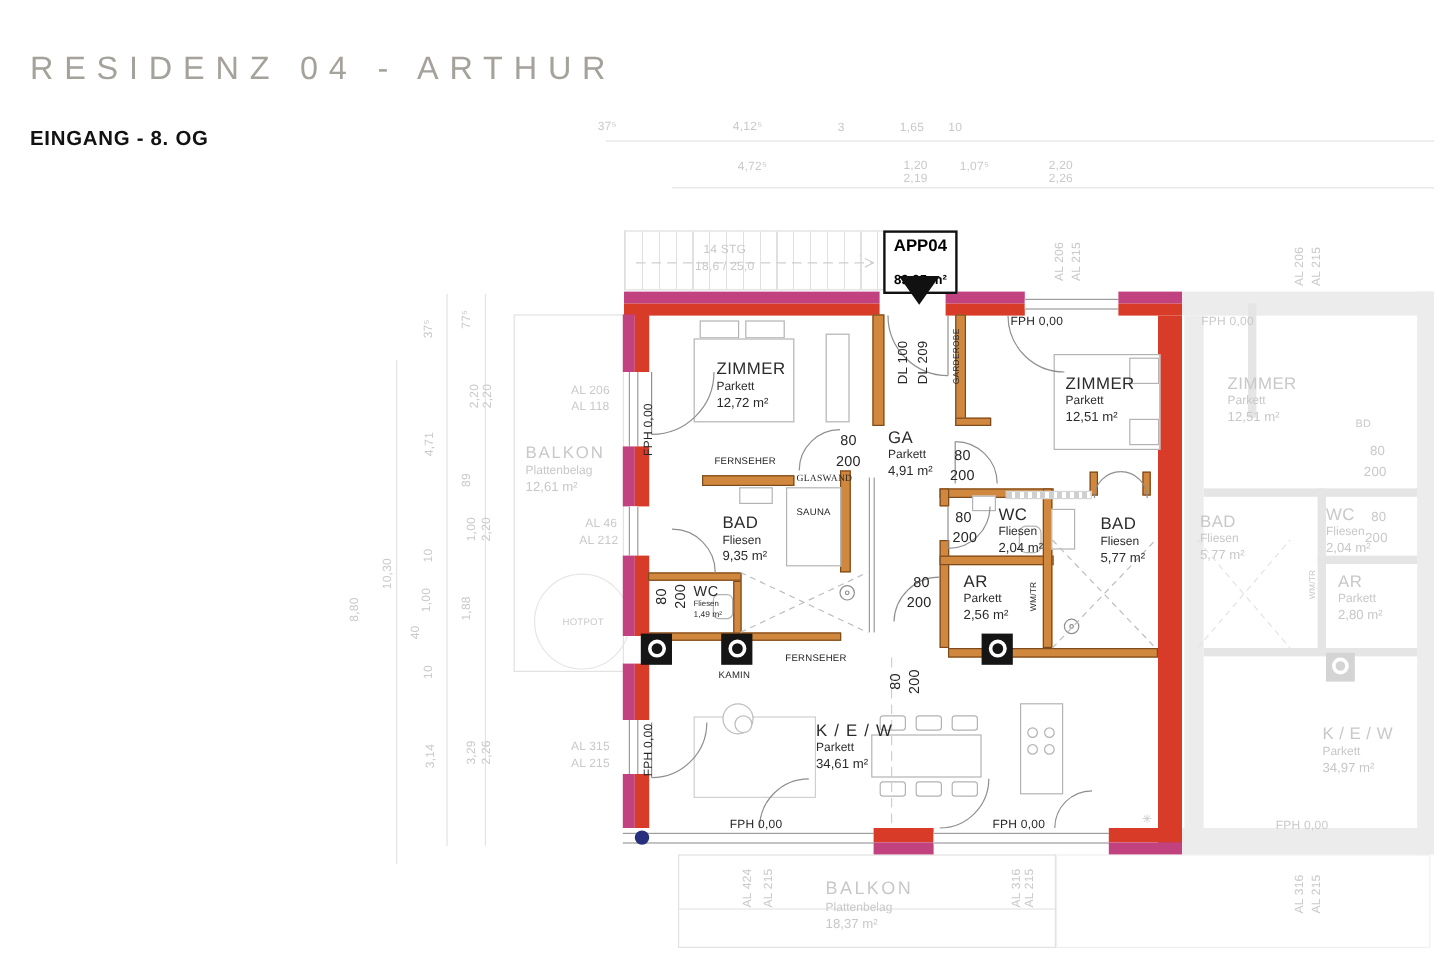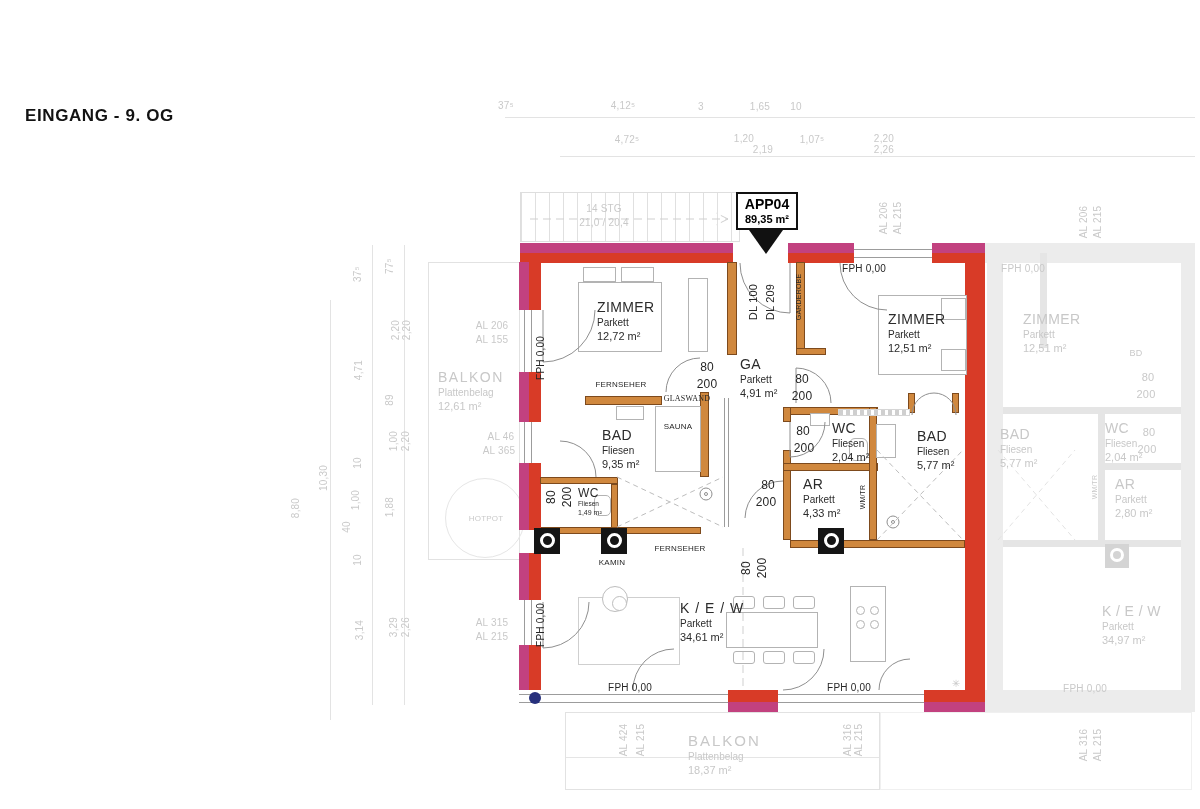--- a/index.html
+++ b/index.html
@@ -40,30 +40,31 @@
   .rl .f{font-size:10px;margin-top:4px;}
   .rl .a{font-size:11px;margin-top:3px;}
   .rl.fd{color:#c8c8c8;}
   .rl.big .n{font-size:15px;letter-spacing:2px;}
   .rl.sm .n{font-size:12px;}
   .rl.sm .f{font-size:6.5px;margin-top:2px;}
   .rl.sm .a{font-size:7px;margin-top:1px;}
   
   .badge{position:absolute;left:736px;top:192px;width:58px;border:2px solid #111;background:#fff;text-align:center;padding:2px 0 3px;}
   .badge .id{font-size:14px;font-weight:700;}
-  .badge .ar{font-size:11px;font-weight:700;margin-top:1px;}
+  .badge .ar{font-size:11px;font-weight:700;margin-top:16px;}
   .tri{position:absolute;left:749px;top:230px;width:0;height:0;border-left:17px solid transparent;border-right:17px solid transparent;border-top:24px solid #111;}
   svg.overlay{position:absolute;left:0;top:0;pointer-events:none;}
 </style>
 </head>
 <body>
 
 <div id="canvas">
 
-  <div class="subtitle">EINGANG - 9. OG</div>
+  <div class="title">RESIDENZ 04 - ARTHUR</div>
+  <div class="subtitle">EINGANG - 8. OG</div>
 
   <div class="abs">
 
     <div class="dimline" style="left:505px;top:117px;width:690px;height:1px"></div>
     <div class="dimline" style="left:560px;top:156px;width:635px;height:1px"></div>
     <div class="dimline" style="left:372px;top:245px;width:1px;height:460px"></div>
     <div class="dimline" style="left:404px;top:245px;width:1px;height:460px"></div>
     <div class="dimline" style="left:330px;top:300px;width:1px;height:420px"></div>
 
     <div class="stairs" style="left:520px;top:192px;width:220px;height:50px"></div>
@@ -261,21 +262,21 @@
     <div class="a">4,91 m²</div>
   </div>
   <div class="rl" style="left:832px;top:421px">
     <div class="n">WC</div>
     <div class="f">Fliesen</div>
     <div class="a">2,04 m²</div>
   </div>
   <div class="rl" style="left:803px;top:477px">
     <div class="n">AR</div>
     <div class="f">Parkett</div>
-    <div class="a">4,33 m²</div>
+    <div class="a">2,56 m²</div>
   </div>
   <div class="rl" style="left:917px;top:429px">
     <div class="n">BAD</div>
     <div class="f">Fliesen</div>
     <div class="a">5,77 m²</div>
   </div>
   <div class="rl" style="left:680px;top:601px">
     <div class="n" style="letter-spacing:1px">K / E / W</div>
     <div class="f">Parkett</div>
     <div class="a">34,61 m²</div>
@@ -348,28 +349,28 @@
       <span class="ann dk" style="left: 746px; top: 568px; font-size: 12px; transform: translate(-50%, -50%) rotate(-90deg);">80</span>
       <span class="ann dk" style="left: 762px; top: 568px; font-size: 12px; transform: translate(-50%, -50%) rotate(-90deg);">200</span>
       <span class="ann fd" style="left: 1148px; top: 377px; font-size: 11px; transform: translate(-50%, -50%);">80</span>
       <span class="ann fd" style="left: 1146px; top: 394px; font-size: 11px; transform: translate(-50%, -50%);">200</span>
       <span class="ann fd" style="left: 1149px; top: 432px; font-size: 11px; transform: translate(-50%, -50%);">80</span>
       <span class="ann fd" style="left: 1147px; top: 449px; font-size: 11px; transform: translate(-50%, -50%);">200</span>
       <span class="ann fd" style="left: 1136px; top: 353px; font-size: 9px; transform: translate(-50%, -50%);">BD</span>
       <span class="ann fd" style="left: 1094px; top: 487px; font-size: 7px; transform: translate(-50%, -50%) rotate(-90deg);">WM/TR</span>
       <span class="ann fd" style="left: 956px; top: 684px; font-size: 10px; transform: translate(-50%, -50%);">✳</span>
       <span class="ann dm" style="left: 604px; top: 209px; font-size: 10px; transform: translate(-50%, -50%);">14 STG</span>
-      <span class="ann dm" style="left: 604px; top: 223px; font-size: 10px; transform: translate(-50%, -50%);">21,0 / 20,4</span>
+      <span class="ann dm" style="left: 604px; top: 223px; font-size: 10px; transform: translate(-50%, -50%);">18,6 / 25,0</span>
       <span class="ann dm" style="left: 506px; top: 106px; font-size: 10px; transform: translate(-50%, -50%);">37⁵</span>
       <span class="ann dm" style="left: 623px; top: 106px; font-size: 10px; transform: translate(-50%, -50%);">4,12⁵</span>
       <span class="ann dm" style="left: 701px; top: 107px; font-size: 10px; transform: translate(-50%, -50%);">3</span>
       <span class="ann dm" style="left: 760px; top: 107px; font-size: 10px; transform: translate(-50%, -50%);">1,65</span>
       <span class="ann dm" style="left: 796px; top: 107px; font-size: 10px; transform: translate(-50%, -50%);">10</span>
       <span class="ann dm" style="left: 627px; top: 140px; font-size: 10px; transform: translate(-50%, -50%);">4,72⁵</span>
-      <span class="ann dm" style="left: 744px; top: 139px; font-size: 10px; transform: translate(-50%, -50%);">1,20</span>
+      <span class="ann dm" style="left: 763px; top: 139px; font-size: 10px; transform: translate(-50%, -50%);">1,20</span>
       <span class="ann dm" style="left: 763px; top: 150px; font-size: 10px; transform: translate(-50%, -50%);">2,19</span>
       <span class="ann dm" style="left: 812px; top: 140px; font-size: 10px; transform: translate(-50%, -50%);">1,07⁵</span>
       <span class="ann dm" style="left: 884px; top: 139px; font-size: 10px; transform: translate(-50%, -50%);">2,20</span>
       <span class="ann dm" style="left: 884px; top: 150px; font-size: 10px; transform: translate(-50%, -50%);">2,26</span>
       <span class="ann dm" style="left: 358px; top: 274px; font-size: 10px; transform: translate(-50%, -50%) rotate(-90deg);">37⁵</span>
       <span class="ann dm" style="left: 390px; top: 266px; font-size: 10px; transform: translate(-50%, -50%) rotate(-90deg);">77⁵</span>
       <span class="ann dm" style="left: 396px; top: 330px; font-size: 10px; transform: translate(-50%, -50%) rotate(-90deg);">2,20</span>
       <span class="ann dm" style="left: 407px; top: 330px; font-size: 10px; transform: translate(-50%, -50%) rotate(-90deg);">2,20</span>
       <span class="ann dm" style="left: 359px; top: 370px; font-size: 10px; transform: translate(-50%, -50%) rotate(-90deg);">4,71</span>
       <span class="ann dm" style="left: 390px; top: 400px; font-size: 10px; transform: translate(-50%, -50%) rotate(-90deg);">89</span>
@@ -379,23 +380,23 @@
       <span class="ann dm" style="left: 324px; top: 478px; font-size: 10px; transform: translate(-50%, -50%) rotate(-90deg);">10,30</span>
       <span class="ann dm" style="left: 296px; top: 508px; font-size: 10px; transform: translate(-50%, -50%) rotate(-90deg);">8,80</span>
       <span class="ann dm" style="left: 356px; top: 500px; font-size: 10px; transform: translate(-50%, -50%) rotate(-90deg);">1,00</span>
       <span class="ann dm" style="left: 347px; top: 527px; font-size: 10px; transform: translate(-50%, -50%) rotate(-90deg);">40</span>
       <span class="ann dm" style="left: 358px; top: 560px; font-size: 10px; transform: translate(-50%, -50%) rotate(-90deg);">10</span>
       <span class="ann dm" style="left: 390px; top: 507px; font-size: 10px; transform: translate(-50%, -50%) rotate(-90deg);">1,88</span>
       <span class="ann dm" style="left: 360px; top: 630px; font-size: 10px; transform: translate(-50%, -50%) rotate(-90deg);">3,14</span>
       <span class="ann dm" style="left: 394px; top: 627px; font-size: 10px; transform: translate(-50%, -50%) rotate(-90deg);">3,29</span>
       <span class="ann dm" style="left: 406px; top: 627px; font-size: 10px; transform: translate(-50%, -50%) rotate(-90deg);">2,26</span>
       <span class="ann fd" style="left: 492px; top: 326px; font-size: 10px; transform: translate(-50%, -50%);">AL 206</span>
-      <span class="ann fd" style="left: 492px; top: 340px; font-size: 10px; transform: translate(-50%, -50%);">AL 155</span>
+      <span class="ann fd" style="left: 492px; top: 340px; font-size: 10px; transform: translate(-50%, -50%);">AL 118</span>
       <span class="ann fd" style="left: 501px; top: 437px; font-size: 10px; transform: translate(-50%, -50%);">AL 46</span>
-      <span class="ann fd" style="left: 499px; top: 451px; font-size: 10px; transform: translate(-50%, -50%);">AL 365</span>
+      <span class="ann fd" style="left: 499px; top: 451px; font-size: 10px; transform: translate(-50%, -50%);">AL 212</span>
       <span class="ann fd" style="left: 492px; top: 623px; font-size: 10px; transform: translate(-50%, -50%);">AL 315</span>
       <span class="ann fd" style="left: 492px; top: 637px; font-size: 10px; transform: translate(-50%, -50%);">AL 215</span>
       <span class="ann fd" style="left: 884px; top: 218px; font-size: 10px; transform: translate(-50%, -50%) rotate(-90deg);">AL 206</span>
       <span class="ann fd" style="left: 898px; top: 218px; font-size: 10px; transform: translate(-50%, -50%) rotate(-90deg);">AL 215</span>
       <span class="ann fd" style="left: 624px; top: 740px; font-size: 10px; transform: translate(-50%, -50%) rotate(-90deg);">AL 424</span>
       <span class="ann fd" style="left: 641px; top: 740px; font-size: 10px; transform: translate(-50%, -50%) rotate(-90deg);">AL 215</span>
       <span class="ann fd" style="left: 848px; top: 740px; font-size: 10px; transform: translate(-50%, -50%) rotate(-90deg);">AL 316</span>
       <span class="ann fd" style="left: 859px; top: 740px; font-size: 10px; transform: translate(-50%, -50%) rotate(-90deg);">AL 215</span>
       <span class="ann fd" style="left: 1084px; top: 222px; font-size: 10px; transform: translate(-50%, -50%) rotate(-90deg);">AL 206</span>
       <span class="ann fd" style="left: 1098px; top: 222px; font-size: 10px; transform: translate(-50%, -50%) rotate(-90deg);">AL 215</span>

